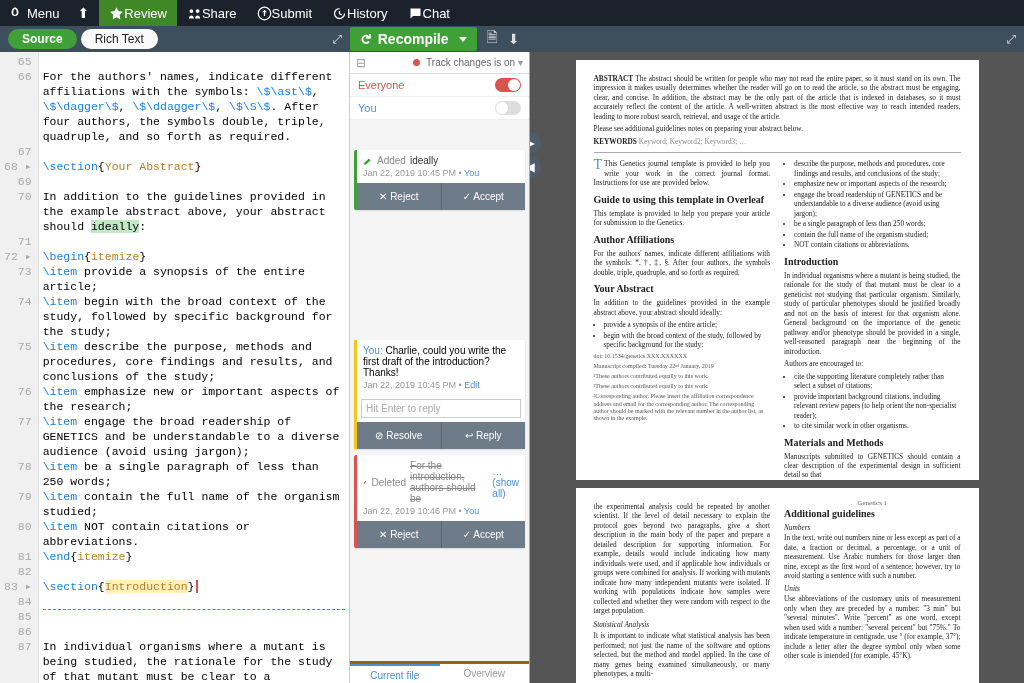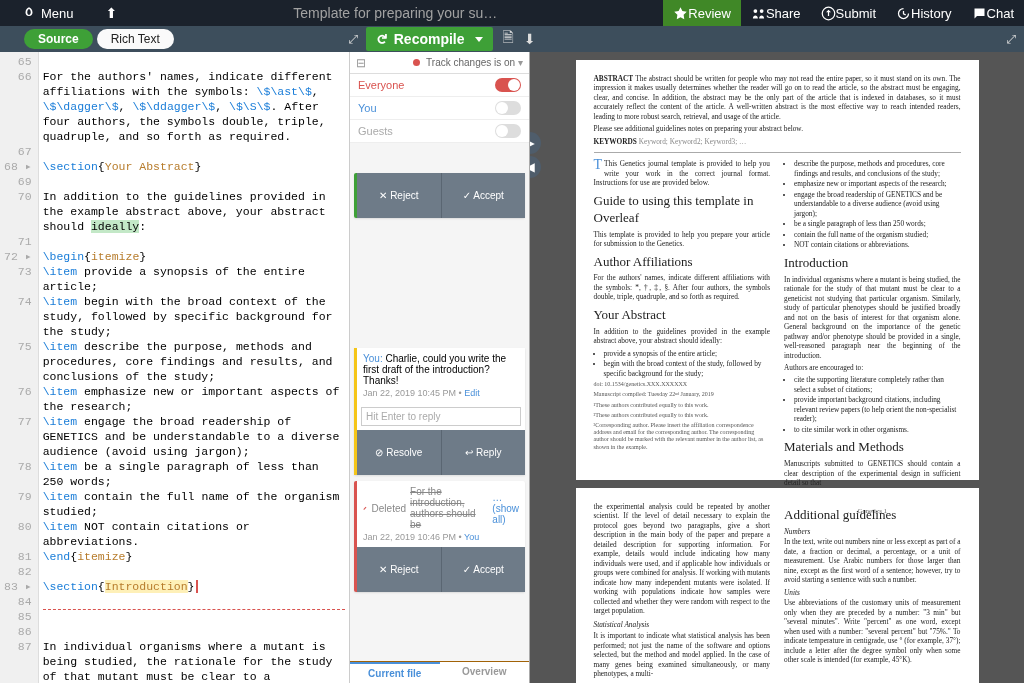--- a/index.html
+++ b/index.html
@@ -1,39 +1,39 @@
 <!DOCTYPE html>
 <html><head>
 <meta charset="utf-8">
 <style>
 * { margin: 0; padding: 0; box-sizing: border-box; }
 body { font-family: -apple-system, BlinkMacSystemFont, "Segoe UI", Arial, sans-serif; font-size: 12px; background: #fff; width: 1024px; height: 683px; overflow: hidden; }
 
 
 .topbar { height: 26px; background: #1b222c; display: flex; align-items: center; color: #fff; }
 .topbar-left { display: flex; align-items: center; }
-.menu-btn { display: flex; align-items: center; padding: 0 22px; gap: 5px; cursor: pointer; font-size: 13px; height: 26px; }
+.menu-btn { display: flex; align-items: center; padding: 0 8px; gap: 5px; cursor: pointer; font-size: 13px; height: 26px; }
 .menu-icon-svg { width: 14px; height: 14px; fill: #fff; }
 .up-arrow { padding: 0 10px; font-size: 14px; cursor: pointer; }
 .topbar-center { flex: 1; text-align: center; color: #a2a2a2; font-size: 14px; }
 .topbar-right { display: flex; height: 26px; }
 .tb-btn { display: flex; align-items: center; padding: 7px 10px; cursor: pointer; font-size: 13px; }
 .tb-btn.review { background: #408827; }
 .tb-icon { width: 15px; height: 15px; fill: #fff; }
 
 
 .secbar { height: 26px; background: #3d4e5c; display: flex; align-items: center; }
 .tabswitch { display: flex; padding-left: 8px; gap: 4px; }
 .tab { padding: 3px 14px; border-radius: 10px; font-size: 12px; cursor: pointer; background: #fafafa; color: #222; }
 .tab.active { background: #3ea037; color: #fff; font-weight: bold; }
 .recompile-btn { background: #3ea037; color: #fff; padding: 4px 10px; display: flex; align-items: center; gap: 6px; font-size: 14px; font-weight: bold; border-radius: 2px; cursor: pointer; }
 .arrow-down { border-left: 4px solid transparent; border-right: 4px solid transparent; border-top: 5px solid #fff; margin-left: 4px; }
 .secbar-icon { color: #ddd; margin-left: 10px; cursor: pointer; font-size: 14px; }
 .expand-icon { margin-left: auto; color: #ddd; margin-right: 8px; cursor: pointer; }
-.sec-left-span { width: 350px; display: flex; align-items: center; margin-left: 16px; }
+.sec-left-span { width: 350px; display: flex; align-items: center; }
 .sec-right-span { flex: 1; display: flex; align-items: center; }
 
 
 .main { display: flex; height: 631px; }
 .editor-pane { width: 350px; border-right: 1px solid #ccc; position: relative; overflow: hidden; }
 .review-pane { width: 180px; border-right: 1px solid #aaa; background: #f5f5f5; position: relative; overflow: hidden; }
 .pdf-pane { flex: 1; background: #555; overflow: hidden; }
 
 
 .editor { font-family: "Courier New", monospace; font-size: 11.5px; line-height: 15px; display: flex; height: 100%; }
@@ -63,43 +63,43 @@
 .tc-blue { color: #4a90d9; }
 .tc-gray { color: #aaa; }
 
 .change-card { margin: 30px 4px 4px 4px; border-left: 3px solid #3ea037; background: #fff; border-radius: 2px; box-shadow: 0 1px 2px rgba(0,0,0,0.1); font-size: 10px; }
 .change-card.deleted { border-left-color: #d9534f; }
 .card-body { padding: 5px 6px; }
 .card-title { display: flex; align-items: center; gap: 4px; }
 .pencil { width: 10px; height: 10px; fill: #3ea037; }
 .card-sub { color: #999; font-size: 9px; margin-top: 2px; }
 .card-actions { display: flex; }
-.card-btn { flex: 1; text-align: center; padding: 17px 0; font-size: 10px; background: #6e7b88; color: #fff; cursor: pointer; }
+.card-btn { flex: 1; text-align: center; padding: 8px 0; font-size: 10px; background: #6e7b88; color: #fff; cursor: pointer; }
 .card-btn + .card-btn { border-left: 1px solid #5a6672; }
 .strike { text-decoration: line-through; color: #888; }
 .showall { color: #4a90d9; cursor: pointer; }
 
 .comment-card { margin: 130px 4px 4px 4px; background: #fff; border-left: 3px solid #f5c518; font-size: 10px; box-shadow: 0 1px 2px rgba(0,0,0,0.1); }
 .comment-card .card-body { padding: 5px 6px; }
 .you-lbl { color: #4a90d9; font-weight: normal; }
 .reply-input { width: calc(100% - 8px); margin: 4px; padding: 3px 4px; border: 1px solid #ccc; font-size: 10px; color: #aaa; background: #fff; }
 .edit-link { color: #4a90d9; cursor: pointer; }
 
-.review-tabs { position: absolute; bottom: 0; left: 0; right: 0; height: 22px; display: flex; border-top: 1px solid #a16207; background: #fff; font-weight: bold; }
+.review-tabs { position: absolute; bottom: 0; left: 0; right: 0; height: 22px; display: flex; border-top: 3px solid #a16207; background: #fff; }
 .review-tab { flex: 1; text-align: center; font-size: 10px; padding: 4px 0; color: #999; cursor: pointer; }
 .review-tab.active { color: #4a90d9; border-top: 2px solid #4a90d9; }
 
 
 .sync-arrows { position: absolute; left: -11px; top: 80px; z-index: 10; }
 .sync-circle { width: 22px; height: 22px; border-radius: 50%; background: #4f5d6b; color: #fff; display: flex; align-items: center; justify-content: center; font-size: 12px; margin-bottom: 2px; cursor: pointer; }
 
 
 .pdf-page { background: #fff; margin: 8px auto; width: 403px; padding: 14px 18px; font-family: Georgia, 'Times New Roman', serif; font-size: 7.3px; line-height: 1.3; color: #222; }
 .pdf-page.p1 { height: 420px; }
-.pdf-sec { font-weight: normal; font-size: 13px; margin: 5px 0 3px; }
+.pdf-sec { font-weight: bold; font-size: 10px; margin: 5px 0 3px; }
 .pdf-para { margin-bottom: 3px; text-align: justify; }
 .two-col { display: flex; gap: 14px; }
 .col { flex: 1; }
 .pdf-bullets { margin-left: 10px; }
 .pdf-bullets li { margin-bottom: 1px; }
 .pdf-tiny { font-size: 6px; color: #555; line-height: 1.2; margin-top: 3px; }
 .pdf-foot { text-align: center; font-size: 7px; margin-top: 19px; color: #666; }
 </style>
 </head>
 <body>
@@ -107,21 +107,20 @@
 <div class="topbar">
   <div class="topbar-left">
     <div class="menu-btn">
       <svg class="menu-icon-svg" viewBox="0 0 24 24">
           <path d="M12 2c-3 1-6 4-6 9 0 3 2 6 6 6s6-3 6-6c0-5-3-8-6-9zm0 3c2 1 3 3 3 6 0 2-1 4-3 4s-3-2-3-4c0-3 1-5 3-6z"></path>
         </svg>
       <span>Menu</span>
     </div>
     <div class="up-arrow">⬆</div>
   </div>
-  <div class="topbar-center">Template for preparing your su…</div>
   <div class="topbar-right">
     <div class="tb-btn review">
       <svg class="tb-icon" viewBox="0 0 24 24">
           <path d="M12 2l3 6 7 1-5 5 1 7-6-3-6 3 1-7-5-5 7-1z"></path>
         </svg>
       <span>Review</span>
     </div>
     <div class="tb-btn">
       <svg class="tb-icon" viewBox="0 0 24 24">
           <circle cx="7" cy="8" r="3"></circle>
@@ -255,26 +254,32 @@
       <span class="track-txt"><span>Track changes is on</span> <span style="color:#999">▾</span></span>
     </div>
     <div class="toggle-row">
         <span class="tc-red">Everyone</span>
         <div class="toggle on"></div>
       </div>
     <div class="toggle-row">
         <span class="tc-blue">You</span>
         <div class="toggle off"></div>
       </div>
-    <div class="toggle-row">
-        <span class="tc-gray">Guests</span>
-        <div class="toggle off"></div>
-      </div>
 
     <div class="change-card">
+      <div class="card-body">
+        <div class="card-title">
+          <svg class="pencil" viewBox="0 0 24 24">
+              <path d="M3 17l11-11 4 4L7 21H3z"></path>
+            </svg>
+          <span style="color:#888">Added</span>
+          <span style="color:#333">ideally</span>
+        </div>
+        <div class="card-sub"><span>Jan 22, 2019 10:45 PM</span> • <span style="color:#4a90d9">You</span></div>
+      </div>
       <div class="card-actions">
         <div class="card-btn">✕ Reject</div>
         <div class="card-btn">✓ Accept</div>
       </div>
     </div>
 
     <div class="comment-card">
       <div class="card-body">
         <div><span class="you-lbl">You:</span> <span>Charlie, could you write the first draft of the introduction? Thanks!</span></div>
         <div class="card-sub"><span>Jan 22, 2019 10:45 PM</span> • <span class="edit-link">Edit</span></div>

